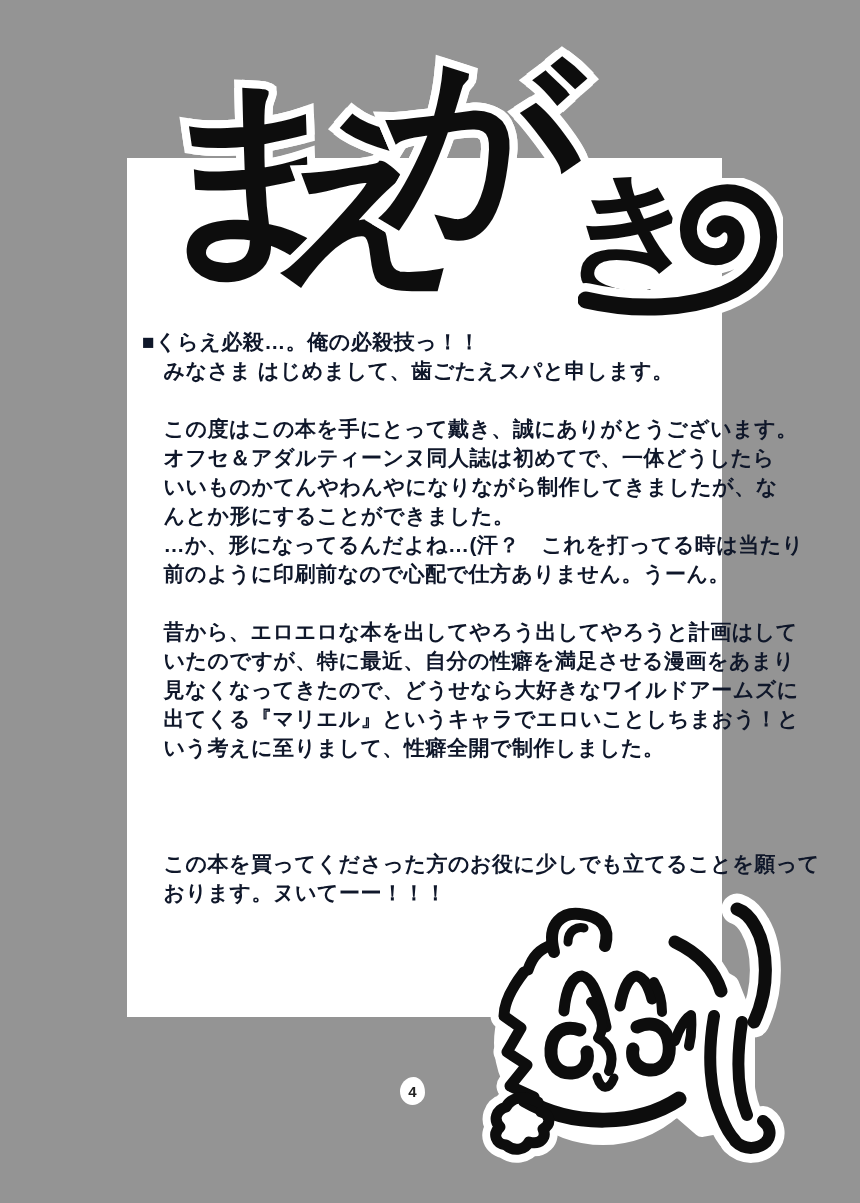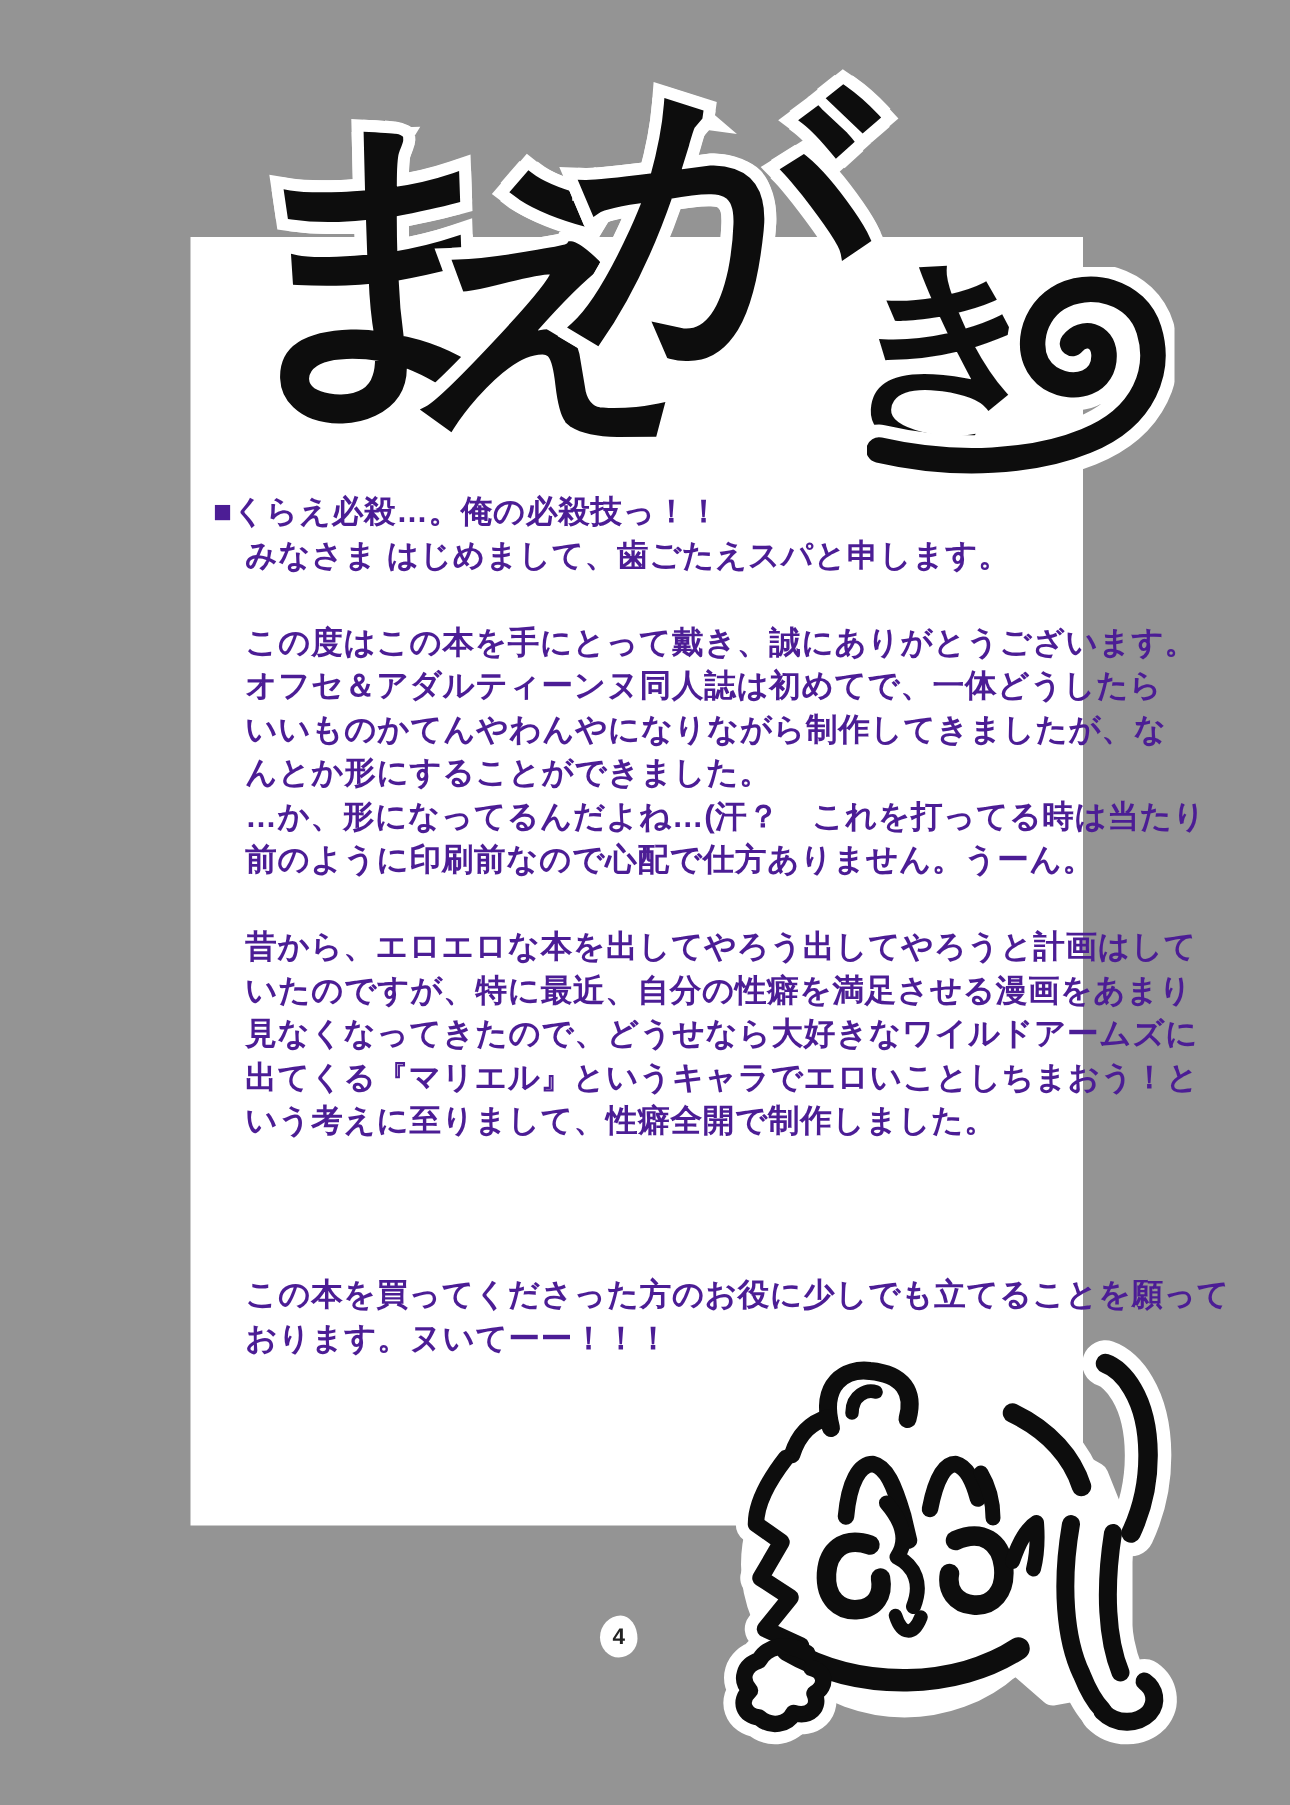--- a/index.html
+++ b/index.html
@@ -31,21 +31,21 @@
   .tc2{left:272px;top:100px;font-size:188px;transform:rotate(1deg);}
   .tc3{left:380px;top:42px;font-size:198px;transform:rotate(2deg);}
   .tc4{left:564px;top:164px;font-size:136px;transform:rotate(3deg);}
 
   .flourish{position:absolute;left:578px;top:178px;}
 
   
   .body-text{
     position:absolute;left:142px;top:327px;
     font-size:21px;line-height:29px;font-weight:700;
-    color:#4c1d95;white-space:pre;letter-spacing:0.5px;
+    color:#0f172a;white-space:pre;letter-spacing:0.5px;
   }
 
   
   .page-number{
     position:absolute;left:400px;top:1077px;width:25px;height:28px;
     background:#ffffff;
     border-radius:55% 45% 50% 50% / 52% 55% 45% 48%;
     display:flex;align-items:center;justify-content:center;
     font-size:15px;font-weight:700;color:#222222;
   }

